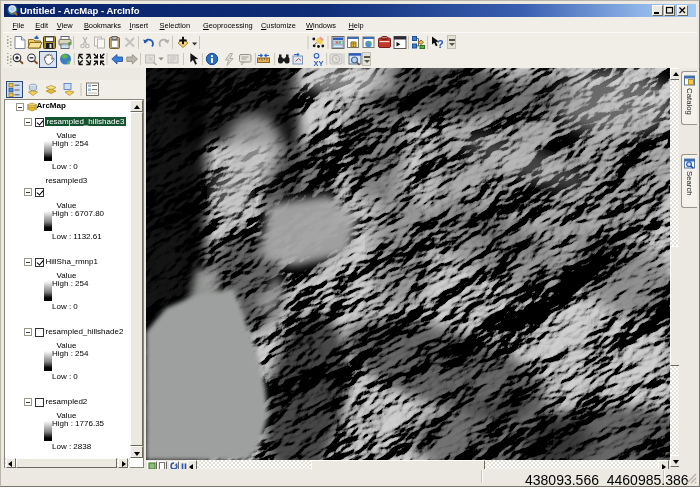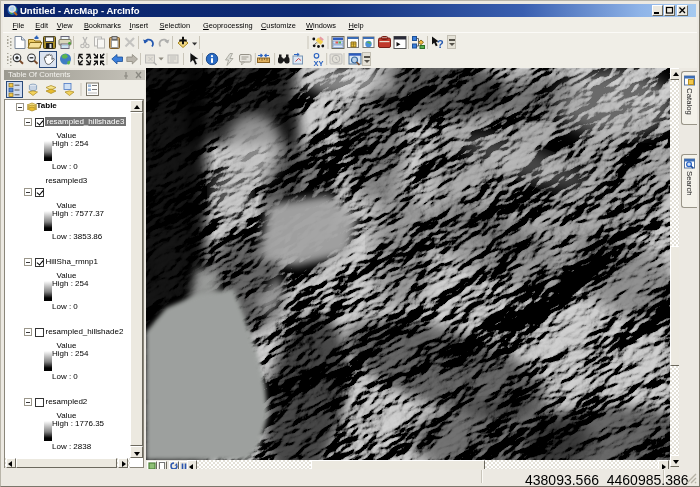--- a/index.html
+++ b/index.html
@@ -45,21 +45,21 @@
 #toctree{position:absolute;left:0;top:30px;width:140px;height:369px;background:#fff;
  border:1px solid #8a867a;font-size:8px;color:#000;}
 
 .exp{position:absolute;width:8px;height:8px;background:#fff;border:1px solid #9a968a;}
 .exp:after{content:"";position:absolute;left:1px;top:3px;width:4px;height:1px;background:#3a3a3a;}
 .chk{position:absolute;width:9px;height:9px;background:#fff;border:1px solid #333;}
 .chk.on:after{content:"";position:absolute;left:1px;top:1px;width:5px;height:3px;
  border-left:1.6px solid #000;border-bottom:1.6px solid #000;transform:rotate(-50deg);}
 .ramp{position:absolute;width:8.5px;height:20px;background:linear-gradient(#ffffff,#808080 55%,#000 85%);}
 .lname{position:absolute;white-space:nowrap;}
-.sel{background:#737373;color:#fff;padding:0 2px;}
+.sel{background:#14532d;color:#fff;padding:0 2px;}
 .sbtn{position:absolute;background:#ece9e0;border:1px solid;border-color:#fff #6c695e #6c695e #fff;}
 .sbtn svg,.tbtn svg{display:block;margin:0 auto;}
 .arr{position:absolute;width:0;height:0;border:3px solid transparent;}
 .track{background:repeating-conic-gradient(#ffffff 0% 25%, #e3e0d7 0% 50%) 0 0/4px 4px;}
 .thumb{position:absolute;background:#ece9e0;border:1px solid;border-color:#fff #6c695e #6c695e #fff;}
 
 #map{position:absolute;left:143px;top:0px;width:524px;height:392px;background:#888;}
 
 #tabstrip{position:absolute;right:0;top:0;width:18px;bottom:0;background:#ece9e2;}
 .vtab{position:absolute;left:2px;width:16px;background:#f4f2ea;border:1px solid #9a9689;
@@ -333,27 +333,20 @@
       <line x1="201.5" y1="2" x2="201.5" y2="14" stroke="#c9c5b9"></line>
       <line x1="254.3" y1="2" x2="254.3" y2="14" stroke="#c9c5b9"></line>
       <line x1="273.6" y1="2" x2="273.6" y2="14" stroke="#c9c5b9"></line>
       <line x1="325.7" y1="2" x2="325.7" y2="14" stroke="#c9c5b9"></line>
       <line x1="343" y1="2" x2="343" y2="14" stroke="#c9c5b9"></line>
     </svg>
     <div class="ovf" style="left:359px;top:1px"></div>
   </div>
   <div id="client">
     <div id="toc">
-      <div id="tochead">
-          <span class="t">Table Of Contents</span>
-        <svg class="abs" style="left:119px;top:1px" width="20" height="9" viewBox="0 0 20 9">
-          <path d="M3 1 v4 M1 5 h4 M3 5 v3" stroke="#8a8880" stroke-width="1.2" fill="none"></path>
-          <path d="M13 1 l5 6 M18 1 l-5 6" stroke="#8a8880" stroke-width="1.3"></path>
-        </svg>
-      </div>
       <div id="toctools">
         <svg class="abs" style="left:0;top:0" width="141" height="19" viewBox="0 0 141 19">
           <rect x="2.5" y="1.5" width="16" height="16" fill="#cfdcf0" stroke="#2a4a7a"></rect>
           <g transform="translate(5,3.5)">
               <rect x="0" y="0" width="4" height="3.5" fill="#f2c84b" stroke="#8a6d1c" stroke-width="0.7"></rect>
               <rect x="0" y="4.8" width="4" height="3.5" fill="#5a8adb" stroke="#27508f" stroke-width="0.7"></rect>
               <rect x="0" y="9.6" width="4" height="3.5" fill="#f2c84b" stroke="#8a6d1c" stroke-width="0.7"></rect>
               <path d="M5.5 1.7 h5 M5.5 6.5 h5 M5.5 11.3 h5" stroke="#555" stroke-width="1"></path>
             </g>
           <g transform="translate(23,2.5)">
@@ -380,37 +373,37 @@
             </g>
         </svg>
       </div>
       <div id="toctree">
         <div class="exp" style="left:11px;top:3px"></div>
         <svg class="abs" style="left:21px;top:1px" width="12" height="11" viewBox="0 0 12 11">
           <path d="M1 4 L6 2 L11 4 L6 6 Z" fill="#f7e48a" stroke="#a8861c" stroke-width="0.7"></path>
           <path d="M1 6 L6 4 L11 6 L6 8 Z" fill="#f2d25c" stroke="#a8861c" stroke-width="0.7"></path>
           <path d="M1 8 L6 6 L11 8 L6 10 Z" fill="#e8bc2e" stroke="#a8861c" stroke-width="0.7"></path>
         </svg>
-        <span class="lname" style="left:31.5px;top:1px;font-weight:bold">Table</span>
+        <span class="lname" style="left:31.5px;top:1px;font-weight:bold">ArcMap</span>
 
         <div class="exp" style="left:19px;top:18px"></div>
         <div class="chk on" style="left:30px;top:18px"></div>
         <span class="lname sel" style="left:39.5px;top:17px">resampled_hillshade3</span>
         <span class="lname" style="left:51.5px;top:31px">Value</span>
         <span class="lname" style="left:47px;top:39px">High : 254</span>
         <div class="ramp" style="left:38.5px;top:41px"></div>
         <span class="lname" style="left:47px;top:62px">Low : 0</span>
 
         <div class="exp" style="left:19px;top:88px"></div>
         <div class="chk on" style="left:30px;top:88px"></div>
         <span class="lname" style="left:40.5px;top:76px">resampled3</span>
         <span class="lname" style="left:51.5px;top:101px">Value</span>
-        <span class="lname" style="left:47px;top:109px">High : 7577.37</span>
+        <span class="lname" style="left:47px;top:109px">High : 6707.80</span>
         <div class="ramp" style="left:38.5px;top:111px"></div>
-        <span class="lname" style="left:47px;top:132px">Low : 3853.86</span>
+        <span class="lname" style="left:47px;top:132px">Low : 1132.61</span>
 
         <div class="exp" style="left:19px;top:158px"></div>
         <div class="chk on" style="left:30px;top:158px"></div>
         <span class="lname" style="left:40.5px;top:157px">HillSha_rmnp1</span>
         <span class="lname" style="left:51.5px;top:171px">Value</span>
         <span class="lname" style="left:47px;top:179px">High : 254</span>
         <div class="ramp" style="left:38.5px;top:181px"></div>
         <span class="lname" style="left:47px;top:202px">Low : 0</span>
 
         <div class="exp" style="left:19px;top:228px"></div>

